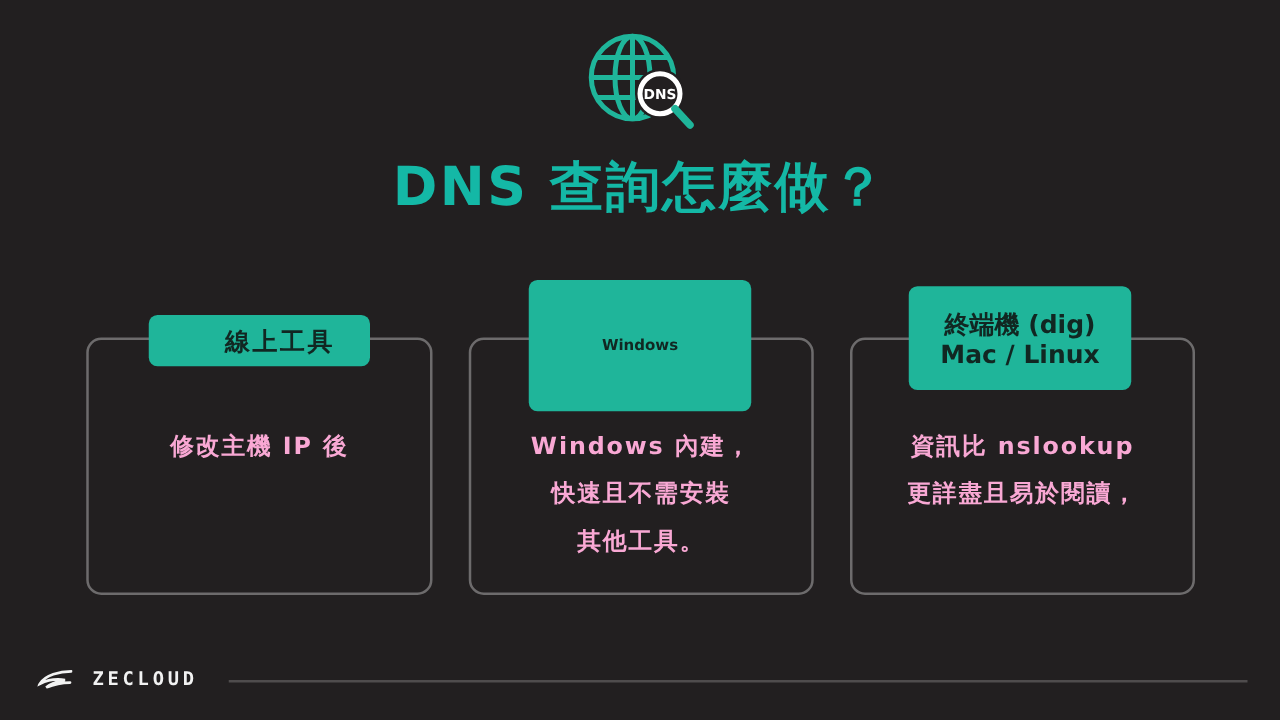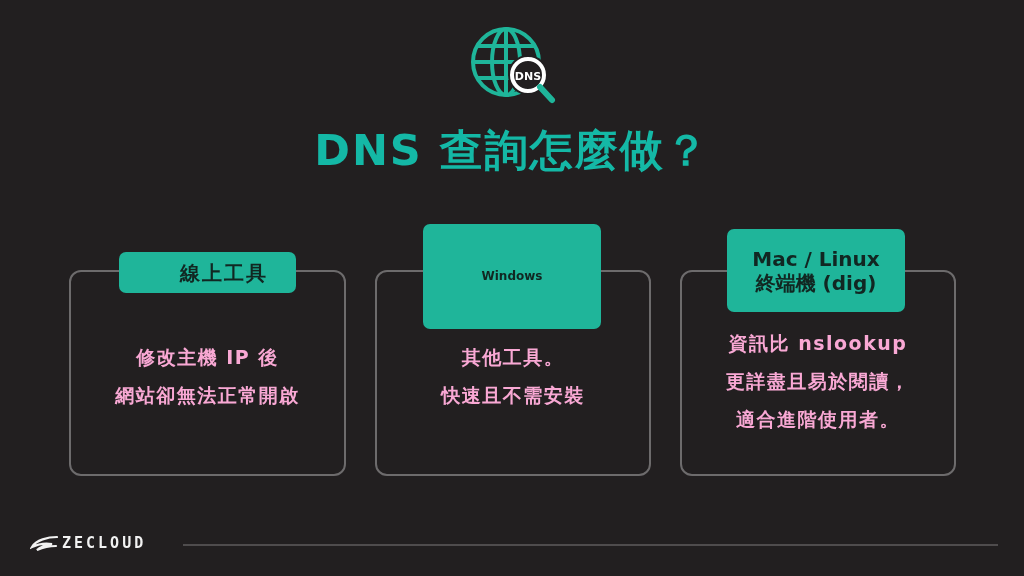--- a/index.html
+++ b/index.html
@@ -25,21 +25,21 @@
     display:flex; flex-direction:column; justify-content:center; align-items:center;
     box-sizing:border-box;
   }
   .card-label span { display:block; line-height:1.2; }
   .card-body {
     position:absolute; left:0; right:0; text-align:center;
     font-size:19px; font-weight:bold; color:#f9a8d4; letter-spacing:1.5px;
   }
   .card-body span { display:block; line-height:38px; }
   .footer-logo { position:absolute; left:30px; top:534px; display:flex; align-items:center; }
-  .footer-logo .brand { font-size:15px; font-weight:bold; letter-spacing:3px; color:#f2f2f2; margin-left:4px; font-family:"DejaVu Sans Mono","Liberation Mono",monospace; }
+  .footer-logo .brand { font-size:15px; font-weight:bold; letter-spacing:3px; color:#f2f2f2; margin-left:16px; font-family:"DejaVu Sans Mono","Liberation Mono",monospace; }
   .footer-line { position:absolute; left:183px; top:544px; width:815px; height:2px; background:#4f4c4d; }
 </style>
 </head>
 <body>
 
 <svg class="globe-icon" viewBox="0 0 94 86">
   <g fill="none" stroke="#1fb59a" stroke-width="4">
     <circle cx="38" cy="40" r="33"></circle>
     <ellipse cx="38" cy="40" rx="14" ry="33"></ellipse>
     <line x1="38" y1="7" x2="38" y2="73"></line>
@@ -51,47 +51,46 @@
   <circle cx="60" cy="53" r="16" fill="#221f20" stroke="#ffffff" stroke-width="4"></circle>
   <line x1="72" y1="65" x2="84" y2="78" stroke="#1fb59a" stroke-width="6" stroke-linecap="round"></line>
   <text x="60" y="57.5" text-anchor="middle" font-size="11" font-weight="bold" fill="#ffffff" font-family="DejaVu Sans, sans-serif">DNS</text>
 </svg>
 
 <div class="title">DNS 查詢怎麼做？</div>
 
 <div class="card" style="left:69px; width:277px;">
   <div class="card-body" style="top:66px;">
     <span>修改主機 IP 後</span>
-    <span>網站卻無法正常開啟</span>
   </div>
 </div>
 <div class="card-label" style="left:119px; top:252px; width:177px; height:41px; font-size:20px; letter-spacing:2px;padding-left:33px;">
   <span>線上工具</span>
 </div>
 
 <div class="card" style="left:375px; width:276px;">
   <div class="card-body" style="top:66px;">
+    <span>Windows 內建，</span>
+    <span>快速且不需安裝</span>
     <span>其他工具。</span>
-    <span>快速且不需安裝</span>
   </div>
 </div>
 <div class="card-label" style="left:423px; top:224px; width:178px; height:105px; font-size:12px;">
   <span>Windows</span>
 </div>
 
 <div class="card" style="left:680px; width:276px;">
-  <div class="card-body" style="top:52px;">
+  <div class="card-body" style="top:66px;">
     <span>資訊比 nslookup</span>
     <span>更詳盡且易於閱讀，</span>
-    <span>適合進階使用者。</span>
   </div>
 </div>
 <div class="card-label" style="left:727px; top:229px; width:178px; height:83px; font-size:20px;">
+  <span>終端機 (dig)</span>
   <span>Mac / Linux</span>
-  <span>終端機 (dig)</span>
 </div>
 
 <div class="footer-logo">
   <svg width="28" height="16" viewBox="0 0 28 16">
     <path d="M27 2 C18 2 6 5 2 12 C8 9 16 8 22 9 C16 10 10 12 7 15 C14 12 20 11 26 11" fill="none" stroke="#f2f2f2" stroke-width="2.2" stroke-linecap="round"></path>
   </svg>
   <span class="brand">ZECLOUD</span>
 </div>
 <div class="footer-line"></div>
 

